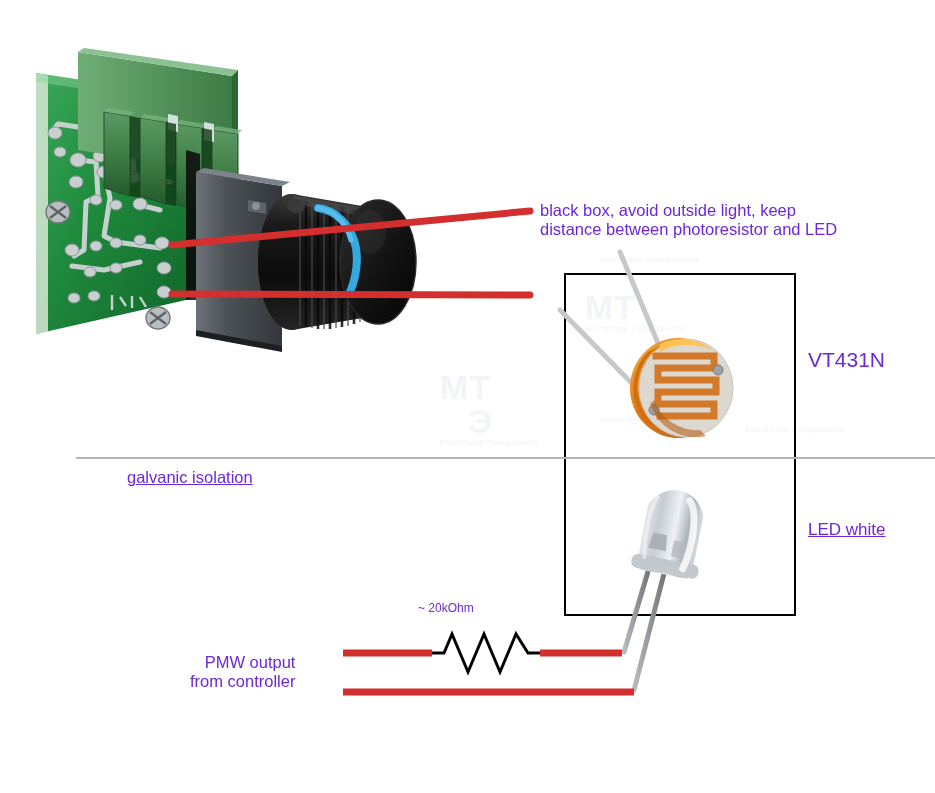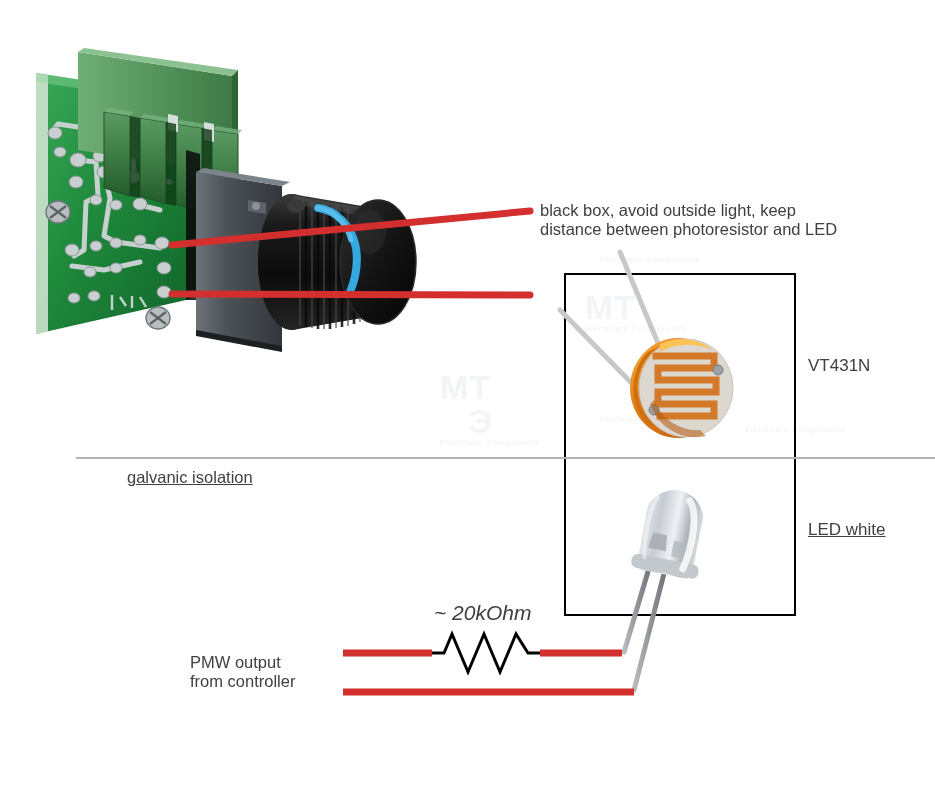--- a/index.html
+++ b/index.html
@@ -14,51 +14,51 @@
     position: relative;
     width: 935px;
     height: 793px;
     background: #ffffff;
     overflow: hidden;
   }
   .abs { position: absolute; }
 
   
   .label {
-    color: #404040;
+    color: #6d28d9;
     font-family: "Liberation Sans", sans-serif;
     line-height: 1.17;
     white-space: pre-line;
   }
   #note-blackbox {
     left: 540px; top: 201px; width: 320px;
     font-size: 16.5px;
   }
   #label-vt431n {
-    left: 808px; top: 356px;
-    font-size: 17px;
+    left: 808px; top: 348px;
+    font-size: 21px;
   }
   #label-led-white {
     left: 808px; top: 520px;
     font-size: 17px;
     text-decoration: underline;
   }
   #label-galvanic {
     left: 127px; top: 468px;
     font-size: 16.5px;
     text-decoration: underline;
   }
   #label-resistor {
-    left: 434px; top: 601px;
-    font-size: 21px;
-    font-style: italic;
+    left: 418px; top: 601px;
+    font-size: 12px;
   }
   #label-pwm {
     left: 190px; top: 653px;
     font-size: 16.5px;
+    text-align: right;
   }
 
   
   .wm {
     color: #f2f4f7;
     font-weight: bold;
     letter-spacing: 1px;
     user-select: none;
   }
   .wm-logo { font-size: 34px; line-height: 1; }

